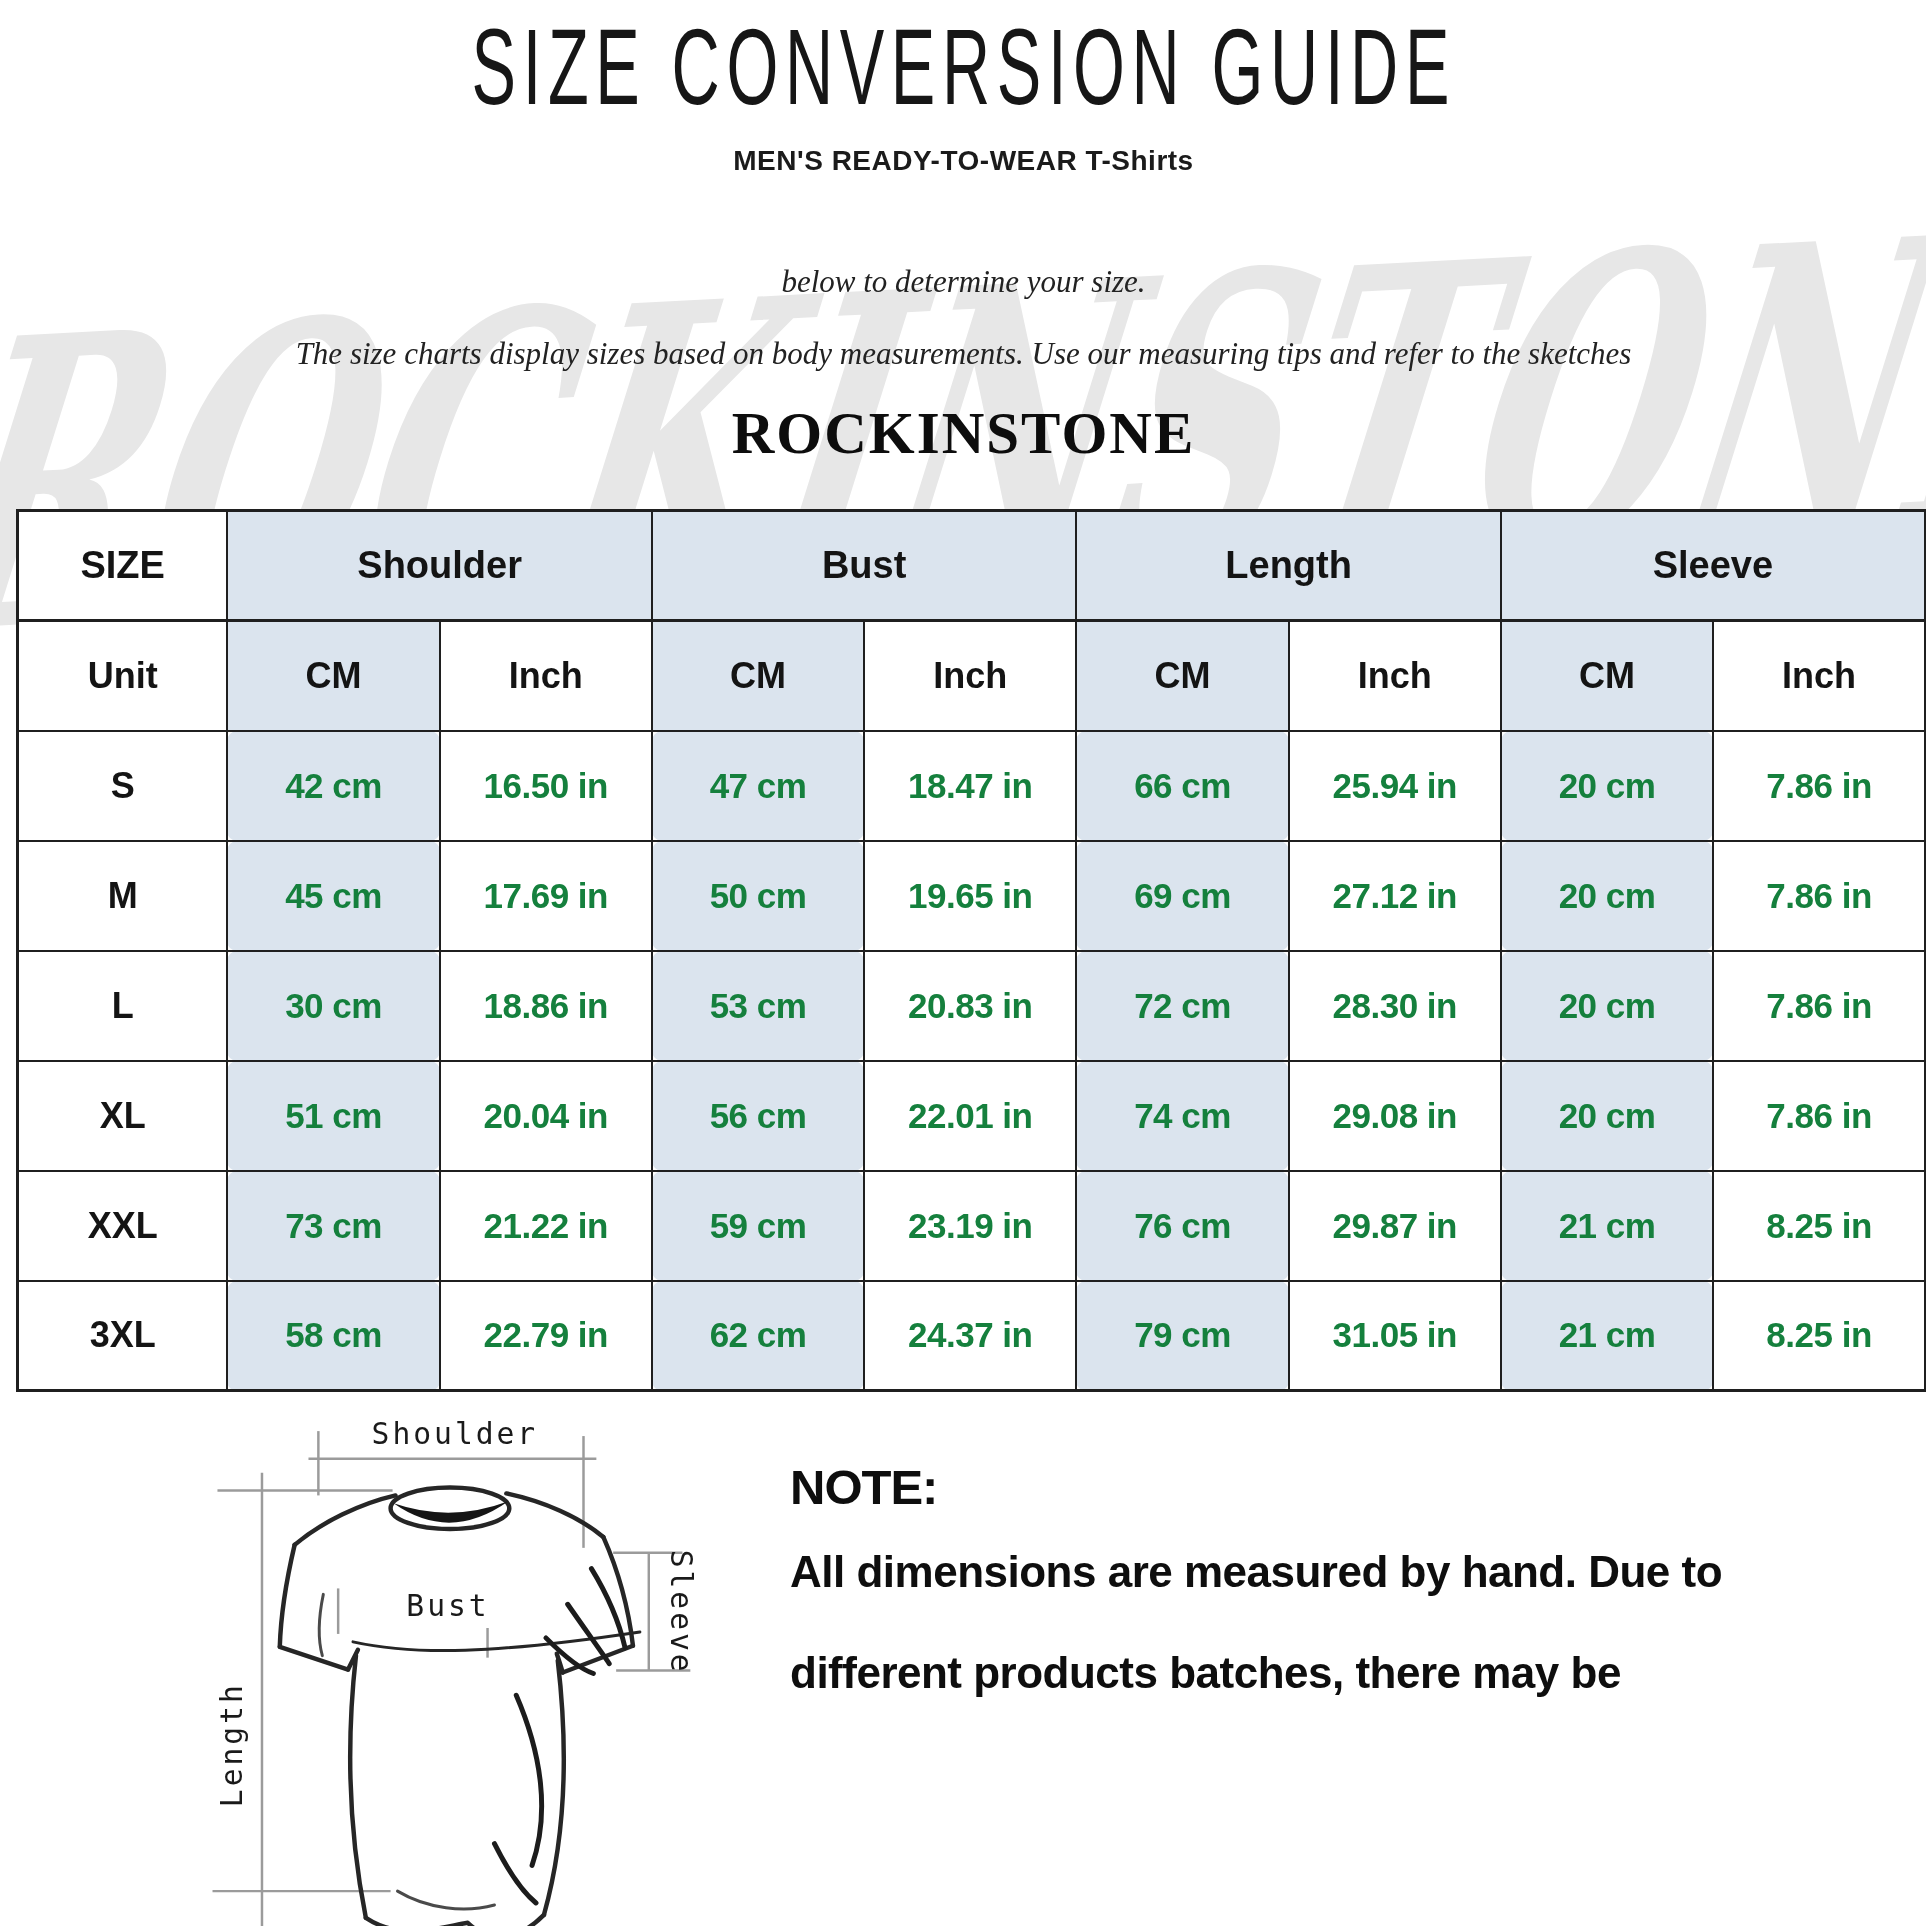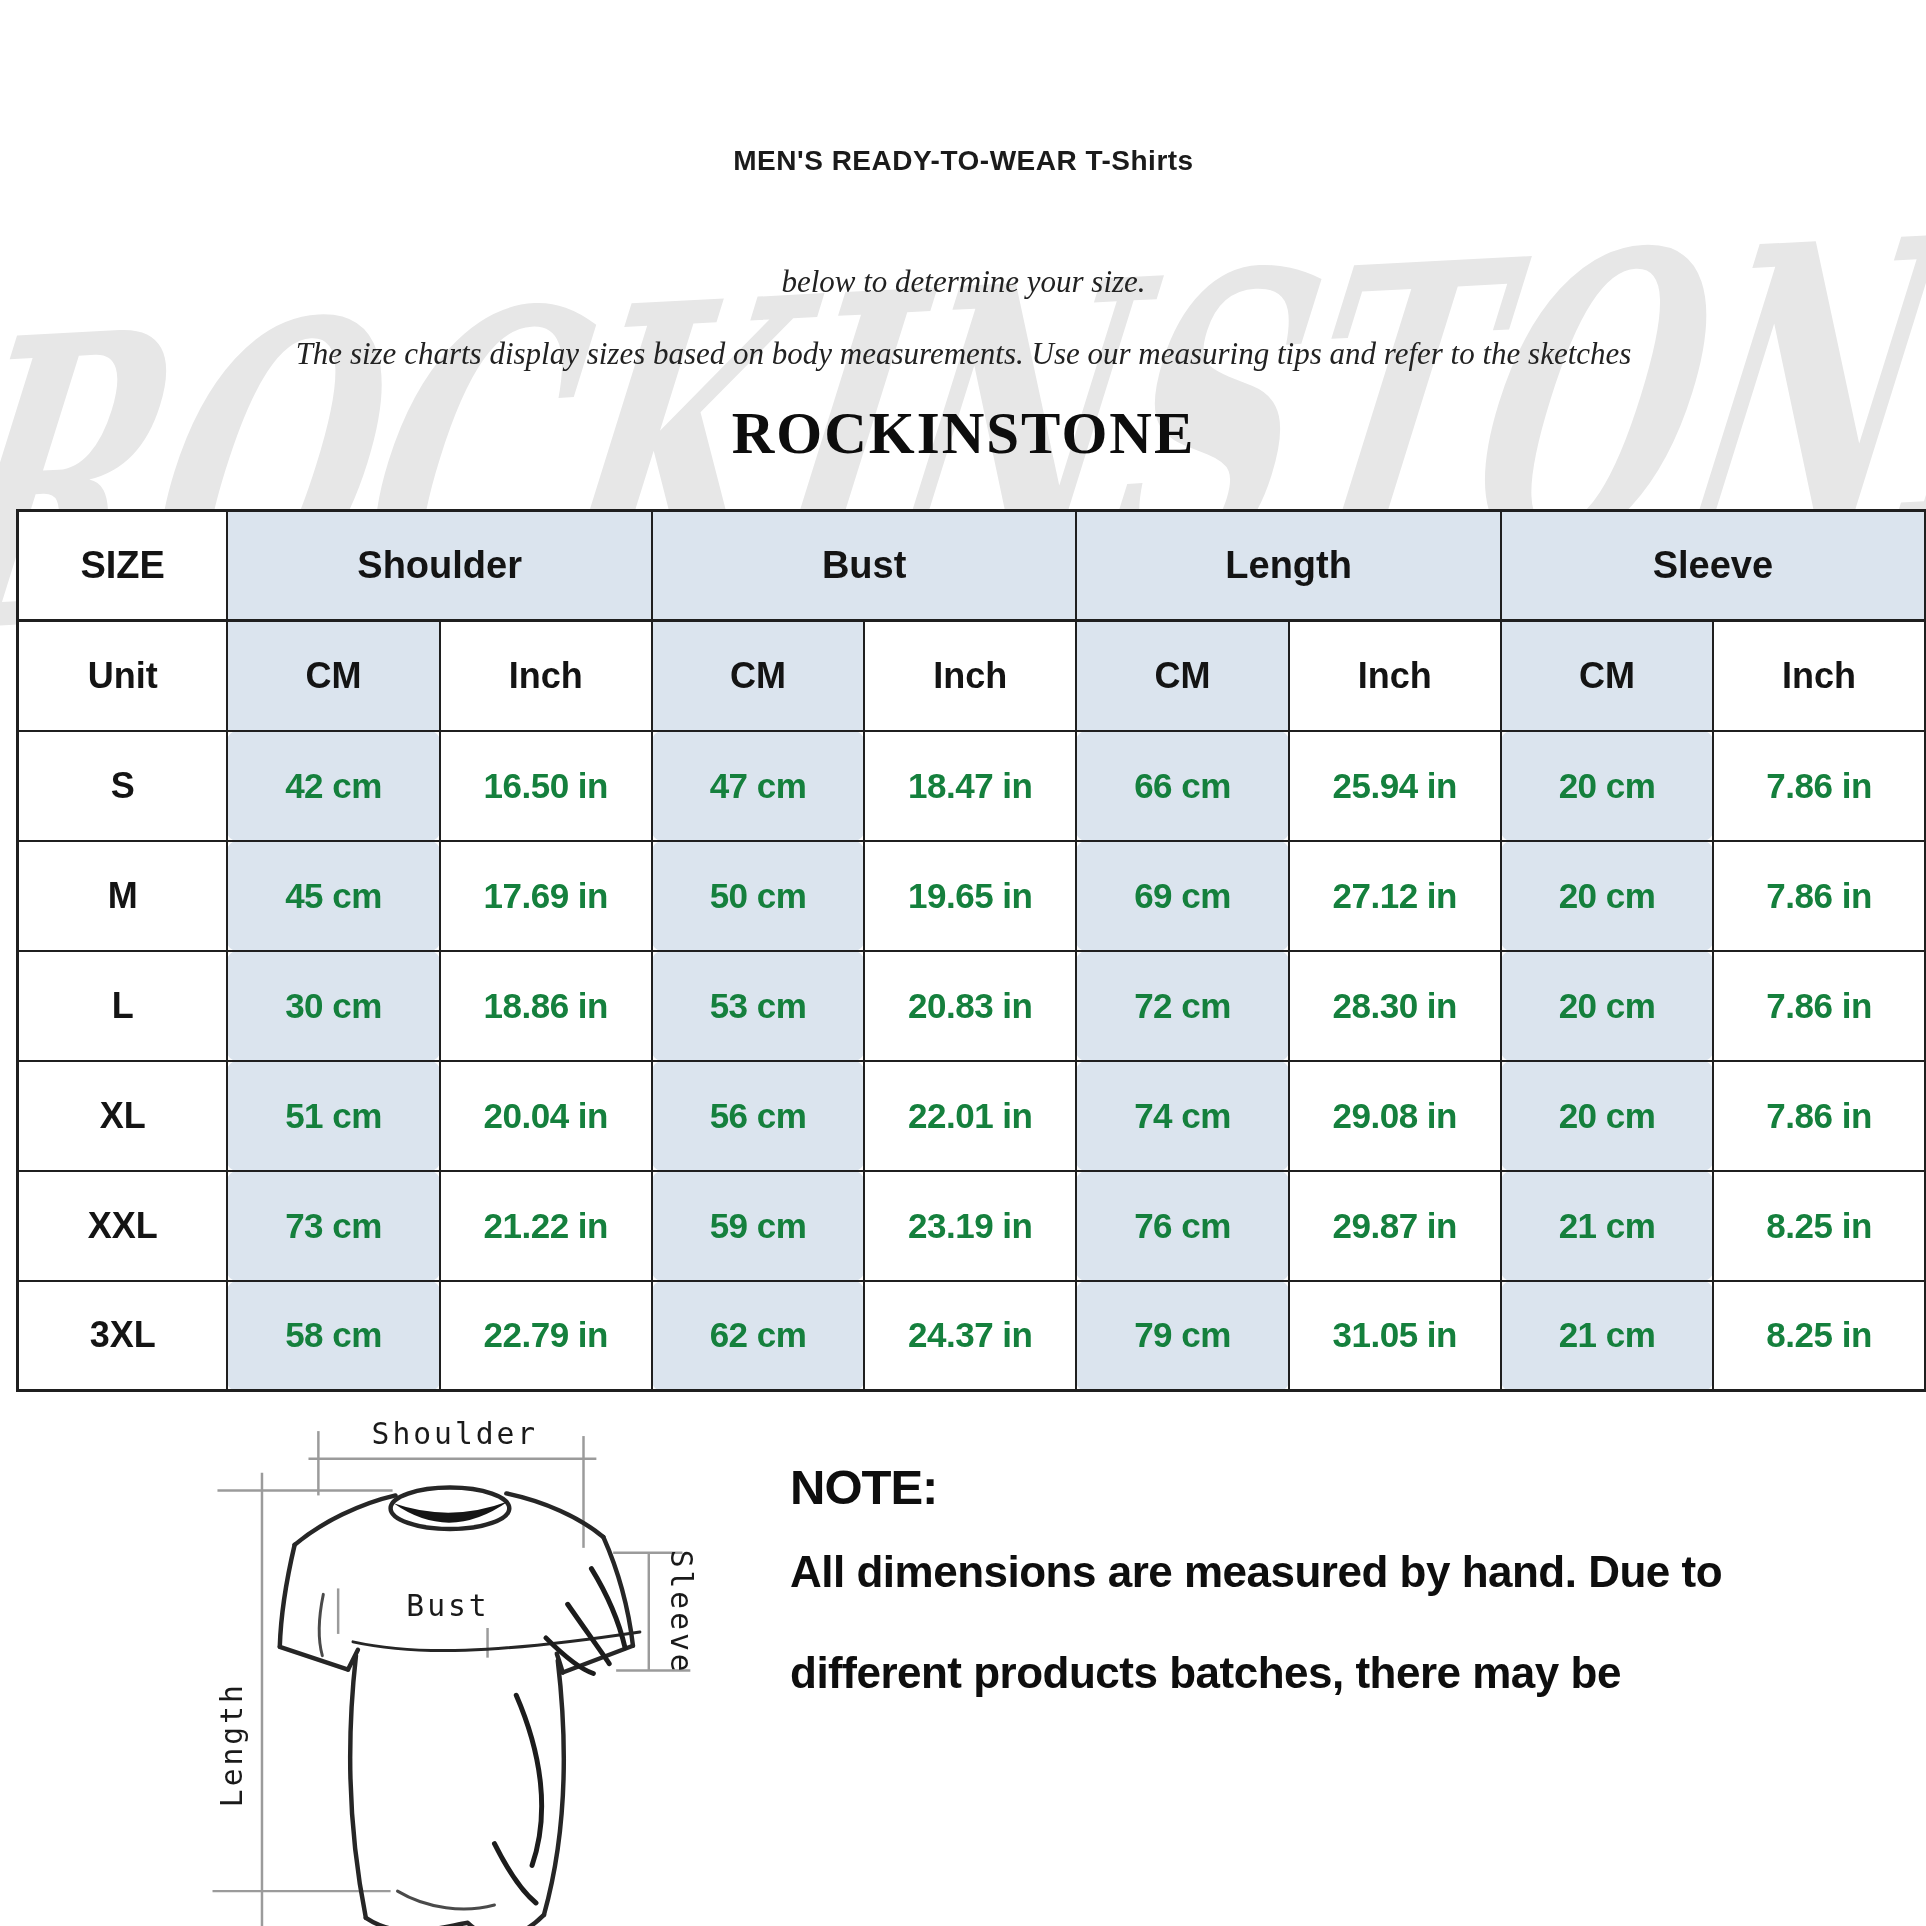--- a/index.html
+++ b/index.html
@@ -63,20 +63,23 @@
 <body>
 
 <div class="page">
 
   <svg class="watermark-svg" viewBox="0 0 1946 620" aria-hidden="true">
     <g transform="rotate(-3 973 310)">
       <text x="30" y="430" transform="skewX(-14)" font-family="DejaVu Serif, serif" font-style="italic" font-weight="bold" font-size="400" textLength="2180" lengthAdjust="spacingAndGlyphs" fill="#e7e7e7">ROCKINSTONE</text>
     </g>
   </svg>
 
+  <div class="hdr title">
+    <span class="title-inner">SIZE CONVERSION GUIDE</span>
+  </div>
 
   <div class="hdr subtitle">MEN'S READY-TO-WEAR T-Shirts</div>
 
   <div class="hdr desc">
     <div>below to determine your size.</div>
     <div>The size charts display sizes based on body measurements.  Use our measuring tips and refer to the sketches</div>
   </div>
 
   <div class="hdr brand">ROCKINSTONE</div>
 

